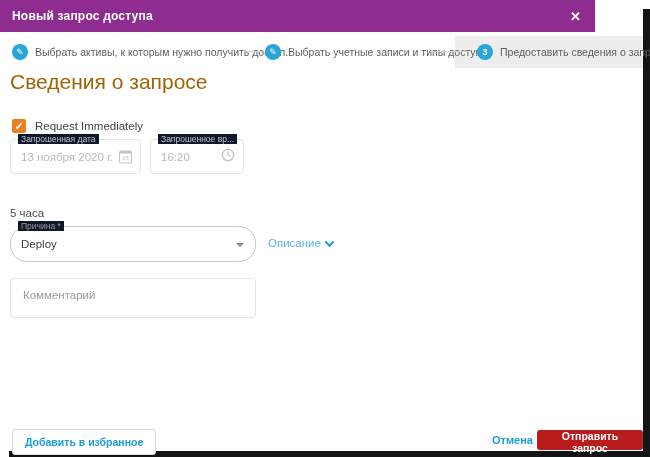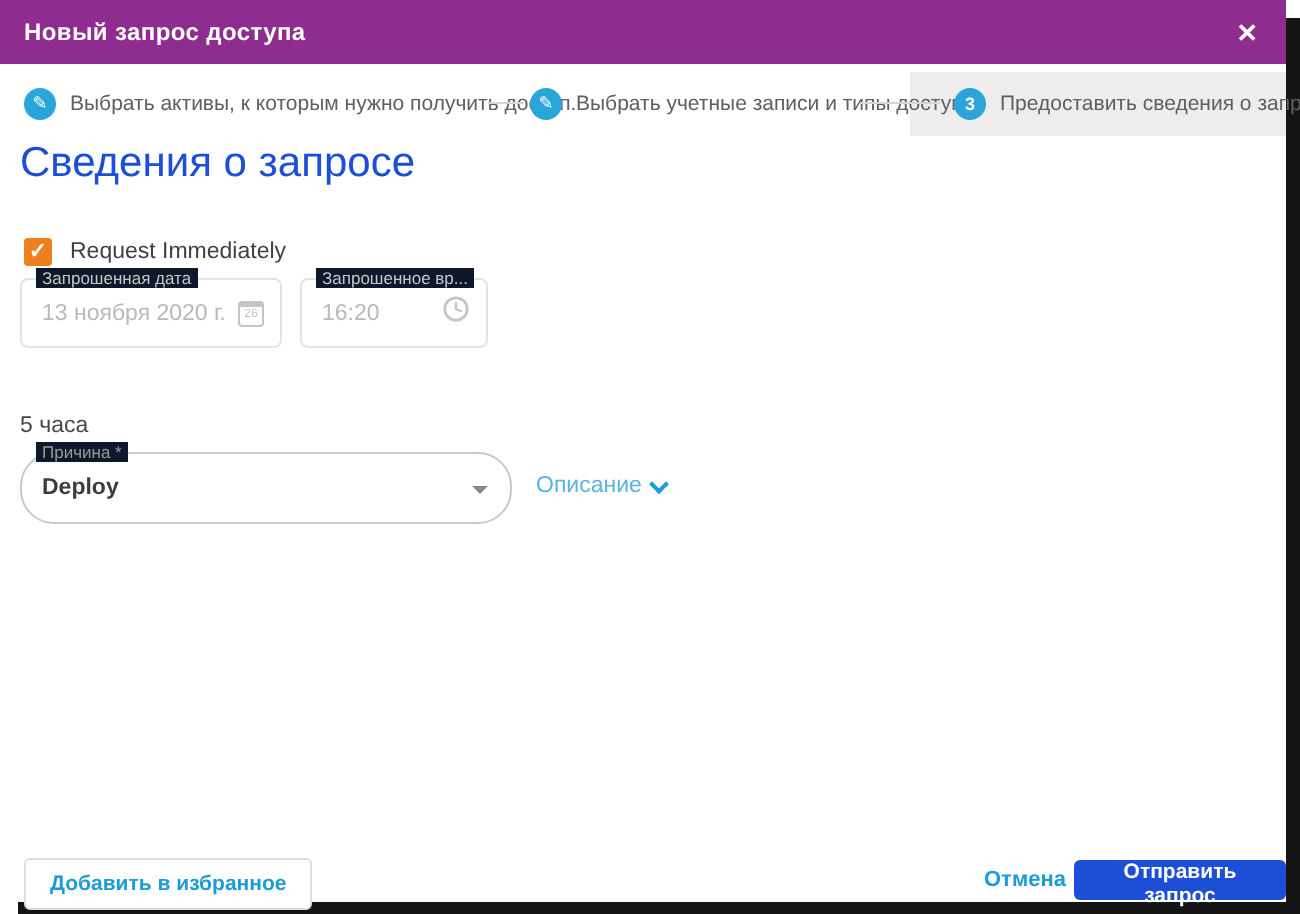--- a/index.html
+++ b/index.html
@@ -9,72 +9,72 @@
     font-family:"Liberation Sans", sans-serif;
     -webkit-font-smoothing:antialiased;
   }
   
   .backdrop-right{position:absolute;left:643px;top:9px;width:7px;height:448px;background:#141414;}
   .backdrop-bottom{position:absolute;left:9px;top:451px;width:641px;height:6px;background:#141414;}
 
   .modal{position:absolute;left:0;top:0;width:643px;height:451px;background:#fff;}
 
   
-  .hdr{position:absolute;left:0;top:0;width:643px;height:32px;background:#8e2c8f;display:flex;align-items:center;}
+  .hdr{position:absolute;left:0;top:0;width:595px;height:32px;background:#8e2c8f;display:flex;align-items:center;}
   .hdr-title{margin-left:12px;color:#fff;font-size:12px;font-weight:bold;letter-spacing:.2px;}
   .hdr-close{position:absolute;right:14px;top:0;height:32px;display:flex;align-items:center;color:#fff;font-size:13px;font-weight:bold;cursor:pointer;}
 
   
   .step3-bg{position:absolute;left:455px;top:36px;width:188px;height:32px;background:#ededed;}
   .step{position:absolute;top:36px;height:32px;display:flex;align-items:center;gap:7px;}
   .step-1{left:12px;}
   .step-2{left:265px;}
   .step-3{left:477px;}
   .step-circle{width:16px;height:16px;border-radius:50%;background:#2aa5d8;color:#fff;display:flex;align-items:center;justify-content:center;font-size:9px;line-height:1;flex:0 0 16px;font-weight:bold;}
   .step-circle .pencil{font-size:9px;font-weight:normal;transform:translateY(-0.5px);}
   .step-label{font-size:10.5px;color:#5c6064;white-space:nowrap;}
   .conn{position:absolute;top:51px;height:1px;background:#d5d5d5;}
   .conn-1{left:244px;width:18px;}
   .conn-2{left:430px;width:40px;}
 
   
-  .heading{position:absolute;left:10px;top:70px;margin:0;font-size:21px;font-weight:400;color:#1d4ed8;}
+  .heading{position:absolute;left:10px;top:70px;margin:0;font-size:21px;font-weight:400;color:#a16207;}
   .summary{position:absolute;left:10px;top:101px;font-size:10.5px;color:#a3a3a3;}
 
   .cb-row{position:absolute;left:12px;top:119px;display:flex;align-items:center;gap:9px;cursor:pointer;}
   .cb-box{width:14px;height:14px;background:#ee7f1d;border-radius:2px;color:#fff;font-size:11px;line-height:14px;text-align:center;font-weight:bold;}
   .cb-label{font-size:11.5px;color:#3f4245;font-weight:500;}
 
   .field{position:absolute;border:1px solid #e3e3e3;border-radius:4px;background:#fff;box-sizing:border-box;}
   .f-label{position:absolute;top:-6px;left:7px;background:#0f172a;padding:0 3px;font-size:8.5px;color:#c6c6c6;white-space:nowrap;}
   .f-value{position:absolute;left:10px;top:50%;transform:translateY(-50%);font-size:11.5px;color:#b9b9b9;white-space:nowrap;}
   .f-icon{position:absolute;right:8px;top:50%;transform:translateY(-50%);}
   .f-date{left:10px;top:139px;width:131px;height:35px;}
   .f-time{left:150px;top:139px;width:94px;height:35px;}
 
   .cal-icon{width:13px;height:13px;border:1px solid #c4c4c4;border-top:3px solid #c4c4c4;border-radius:2px;box-sizing:border-box;font-size:6px;color:#c4c4c4;display:flex;align-items:center;justify-content:center;}
 
   .dur-label{position:absolute;left:10px;top:188px;font-size:11px;color:#8f9296;}
   .dur-value{position:absolute;left:10px;top:207px;font-size:11.5px;color:#46494c;}
 
   .f-reason{left:10px;top:226px;width:246px;height:36px;border-color:#c9c9c9;cursor:pointer;border-radius:17px;}
   .f-reason .f-label{color:#9a9a9a;}
-  .f-reason .f-value{color:#3b3e41;font-weight:700;}
+  .f-reason .f-value{color:#3b3e41;font-weight:400;}
   .caret{position:absolute;right:11px;top:16px;width:0;height:0;border-left:4px solid transparent;border-right:4px solid transparent;border-top:4px solid #8a8a8a;}
 
   .desc-link{position:absolute;left:268px;top:237px;display:flex;align-items:center;gap:5px;font-size:11.5px;color:#5ab2e2;cursor:pointer;}
   .chev{width:5px;height:5px;border-right:2px solid #1b9cd8;border-bottom:2px solid #1b9cd8;transform:rotate(45deg) translate(-1px,-1px);}
 
   .comment{position:absolute;left:10px;top:278px;width:246px;height:40px;border:1px solid #e3e3e3;border-radius:4px;font-size:11.5px;color:#3f3f3f;padding:10px 12px;box-sizing:border-box;resize:none;outline:none;font-family:"Liberation Sans", sans-serif;}
   .comment::placeholder{color:#9b9b9b;}
 
   
   .fav-btn{position:absolute;left:12px;top:429px;height:16px;padding:12px 12px;border:1px solid #dcdcdc;border-radius:3px;background:#fff;color:#1b9cd8;font-size:10.5px;font-weight:bold;display:flex;align-items:center;cursor:pointer;font-family:inherit;}
   .cancel-link{position:absolute;left:492px;top:434px;font-size:11px;font-weight:bold;color:#1b9cd8;cursor:pointer;}
-  .submit-btn{position:absolute;left:537px;top:430px;height:20px;padding:0 11px;background:#1d4ed8;border:none;border-radius:3px;color:#fff;font-size:10.5px;font-weight:bold;cursor:pointer;font-family:inherit;}
+  .submit-btn{position:absolute;left:537px;top:430px;height:20px;padding:0 11px;background:#b91c1c;border:none;border-radius:3px;color:#fff;font-size:10.5px;font-weight:bold;cursor:pointer;font-family:inherit;}
 </style>
 </head>
 <body>
 
 <div class="backdrop-right"></div>
 <div class="backdrop-bottom"></div>
 
 <div class="modal">
 
   <div class="hdr">
@@ -137,18 +137,19 @@
     <span class="f-label">Причина *</span>
     <span class="f-value">Deploy</span>
     <span class="caret"></span>
   </div>
 
   <div class="desc-link">
     <span>Описание</span>
     <span class="chev"></span>
   </div>
 
+  <textarea class="comment" placeholder="Комментарий" style=""></textarea>
 
   <button class="fav-btn">Добавить в избранное</button>
   <span class="cancel-link">Отмена</span>
   <button class="submit-btn">Отправить запрос</button>
 
 </div>
 
 </body></html>

